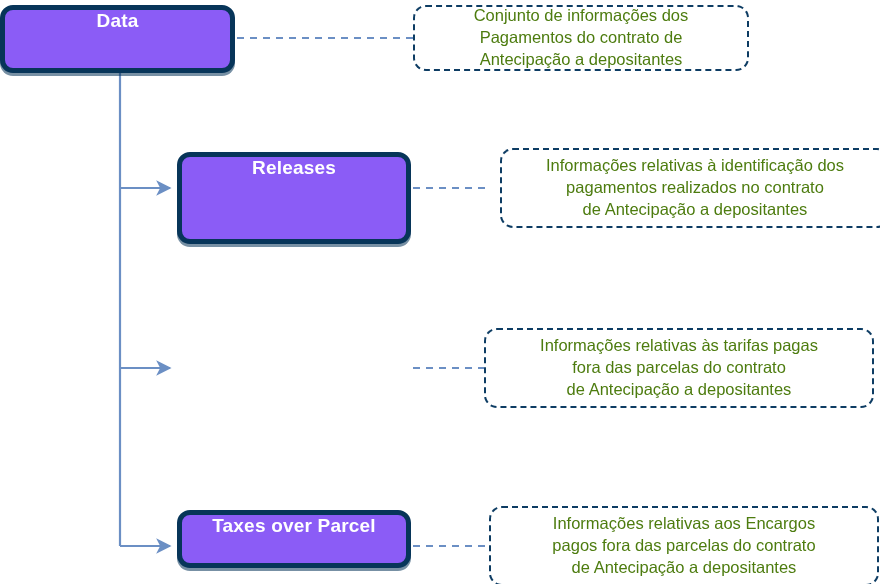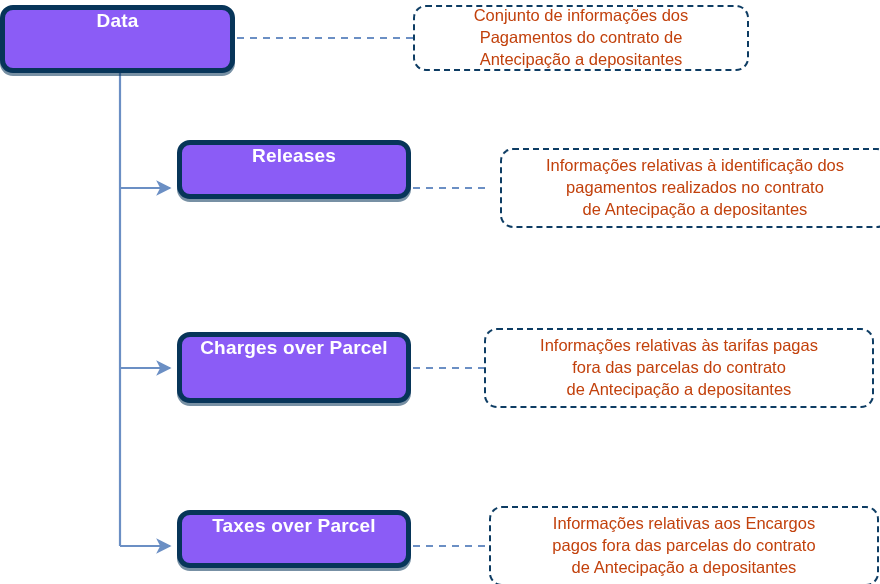--- a/index.html
+++ b/index.html
@@ -49,21 +49,21 @@
     box-sizing: border-box;
     background: #ffffff;
     border: 2px dashed #0d3c63;
     border-radius: 13px;
     display: flex;
     align-items: center;
     justify-content: center;
     padding: 3px 8px;
   }
   .note-text {
-    color: #c2410c;
+    color: #4d7c0f;
     font-size: 16.5px;
     line-height: 1.33;
     text-align: center;
     white-space: pre-line;
   }
 </style>
 </head>
 <body>
 
 <div id="canvas">
@@ -91,32 +91,29 @@
 
   <div class="node" style="left:0px; top:5px; width:235px; height:68px;">
     <span class="node-label">Data</span>
   </div>
   <div class="note" style="left:413px; top:5px; width:336px; height:66px;">
     <span class="note-text">Conjunto de informações dos
 Pagamentos do contrato de
 Antecipação a depositantes</span>
   </div>
 
-  <div class="node" style="left:177px; top:140px; width:234px; height:59px;">
+  <div class="node" style="left:177px; top:152px; width:234px; height:92px;">
     <span class="node-label">Releases</span>
   </div>
   <div class="note" style="left:500px; top:148px; width:390px; height:80px;">
     <span class="note-text">Informações relativas à identificação dos
 pagamentos realizados no contrato
 de Antecipação a depositantes</span>
   </div>
 
-  <div class="node" style="left:177px; top:332px; width:234px; height:71px;">
-    <span class="node-label">Charges over Parcel</span>
-  </div>
   <div class="note" style="left:484px; top:328px; width:390px; height:80px;">
     <span class="note-text">Informações relativas às tarifas pagas
 fora das parcelas do contrato
 de Antecipação a depositantes</span>
   </div>
 
   <div class="node" style="left:177px; top:510px; width:234px; height:58px;">
     <span class="node-label">Taxes over Parcel</span>
   </div>
   <div class="note" style="left:489px; top:506px; width:390px; height:80px;">

